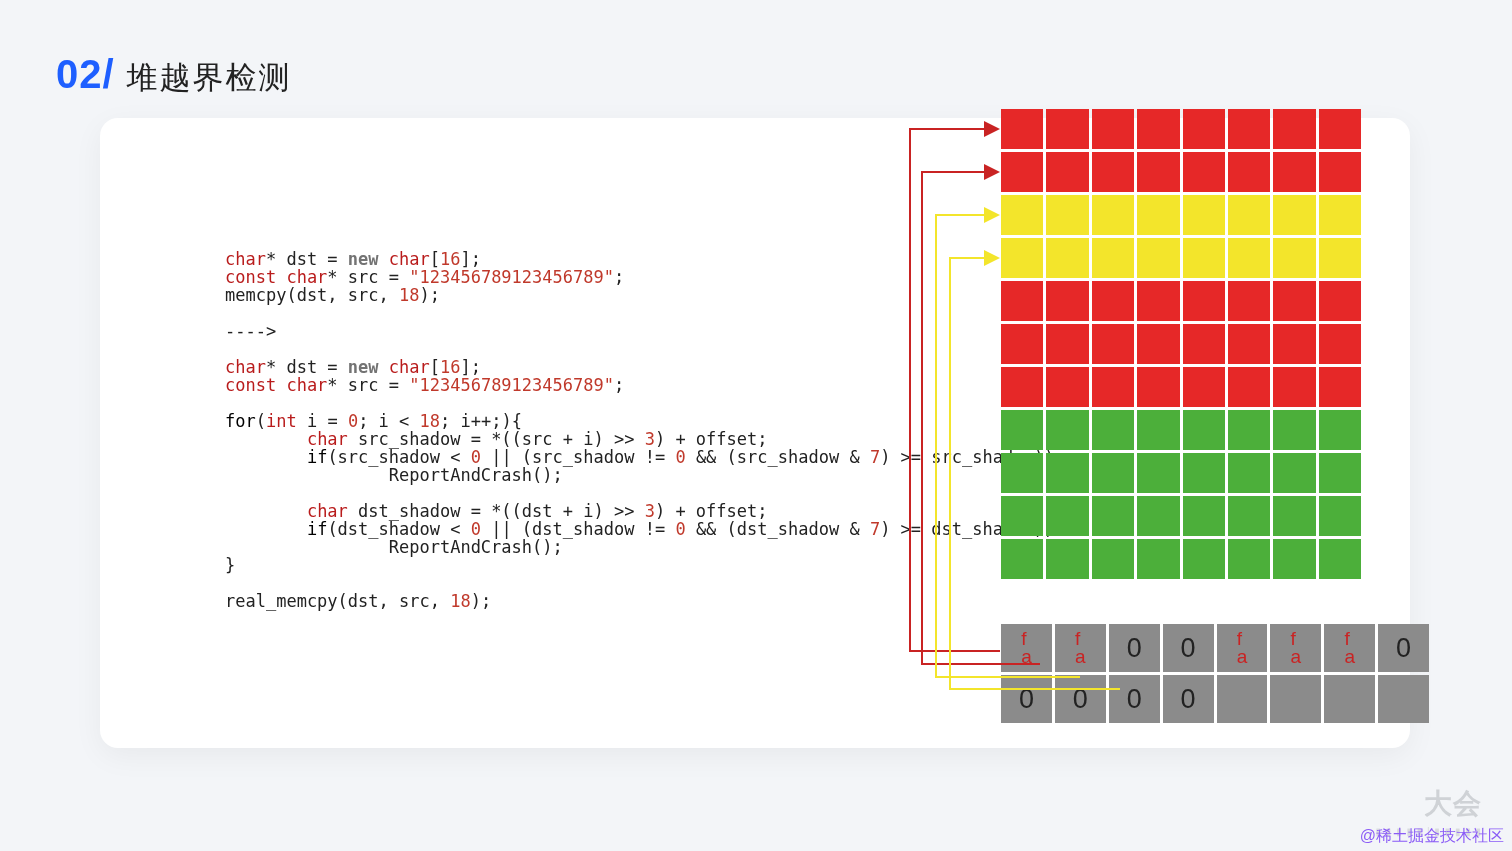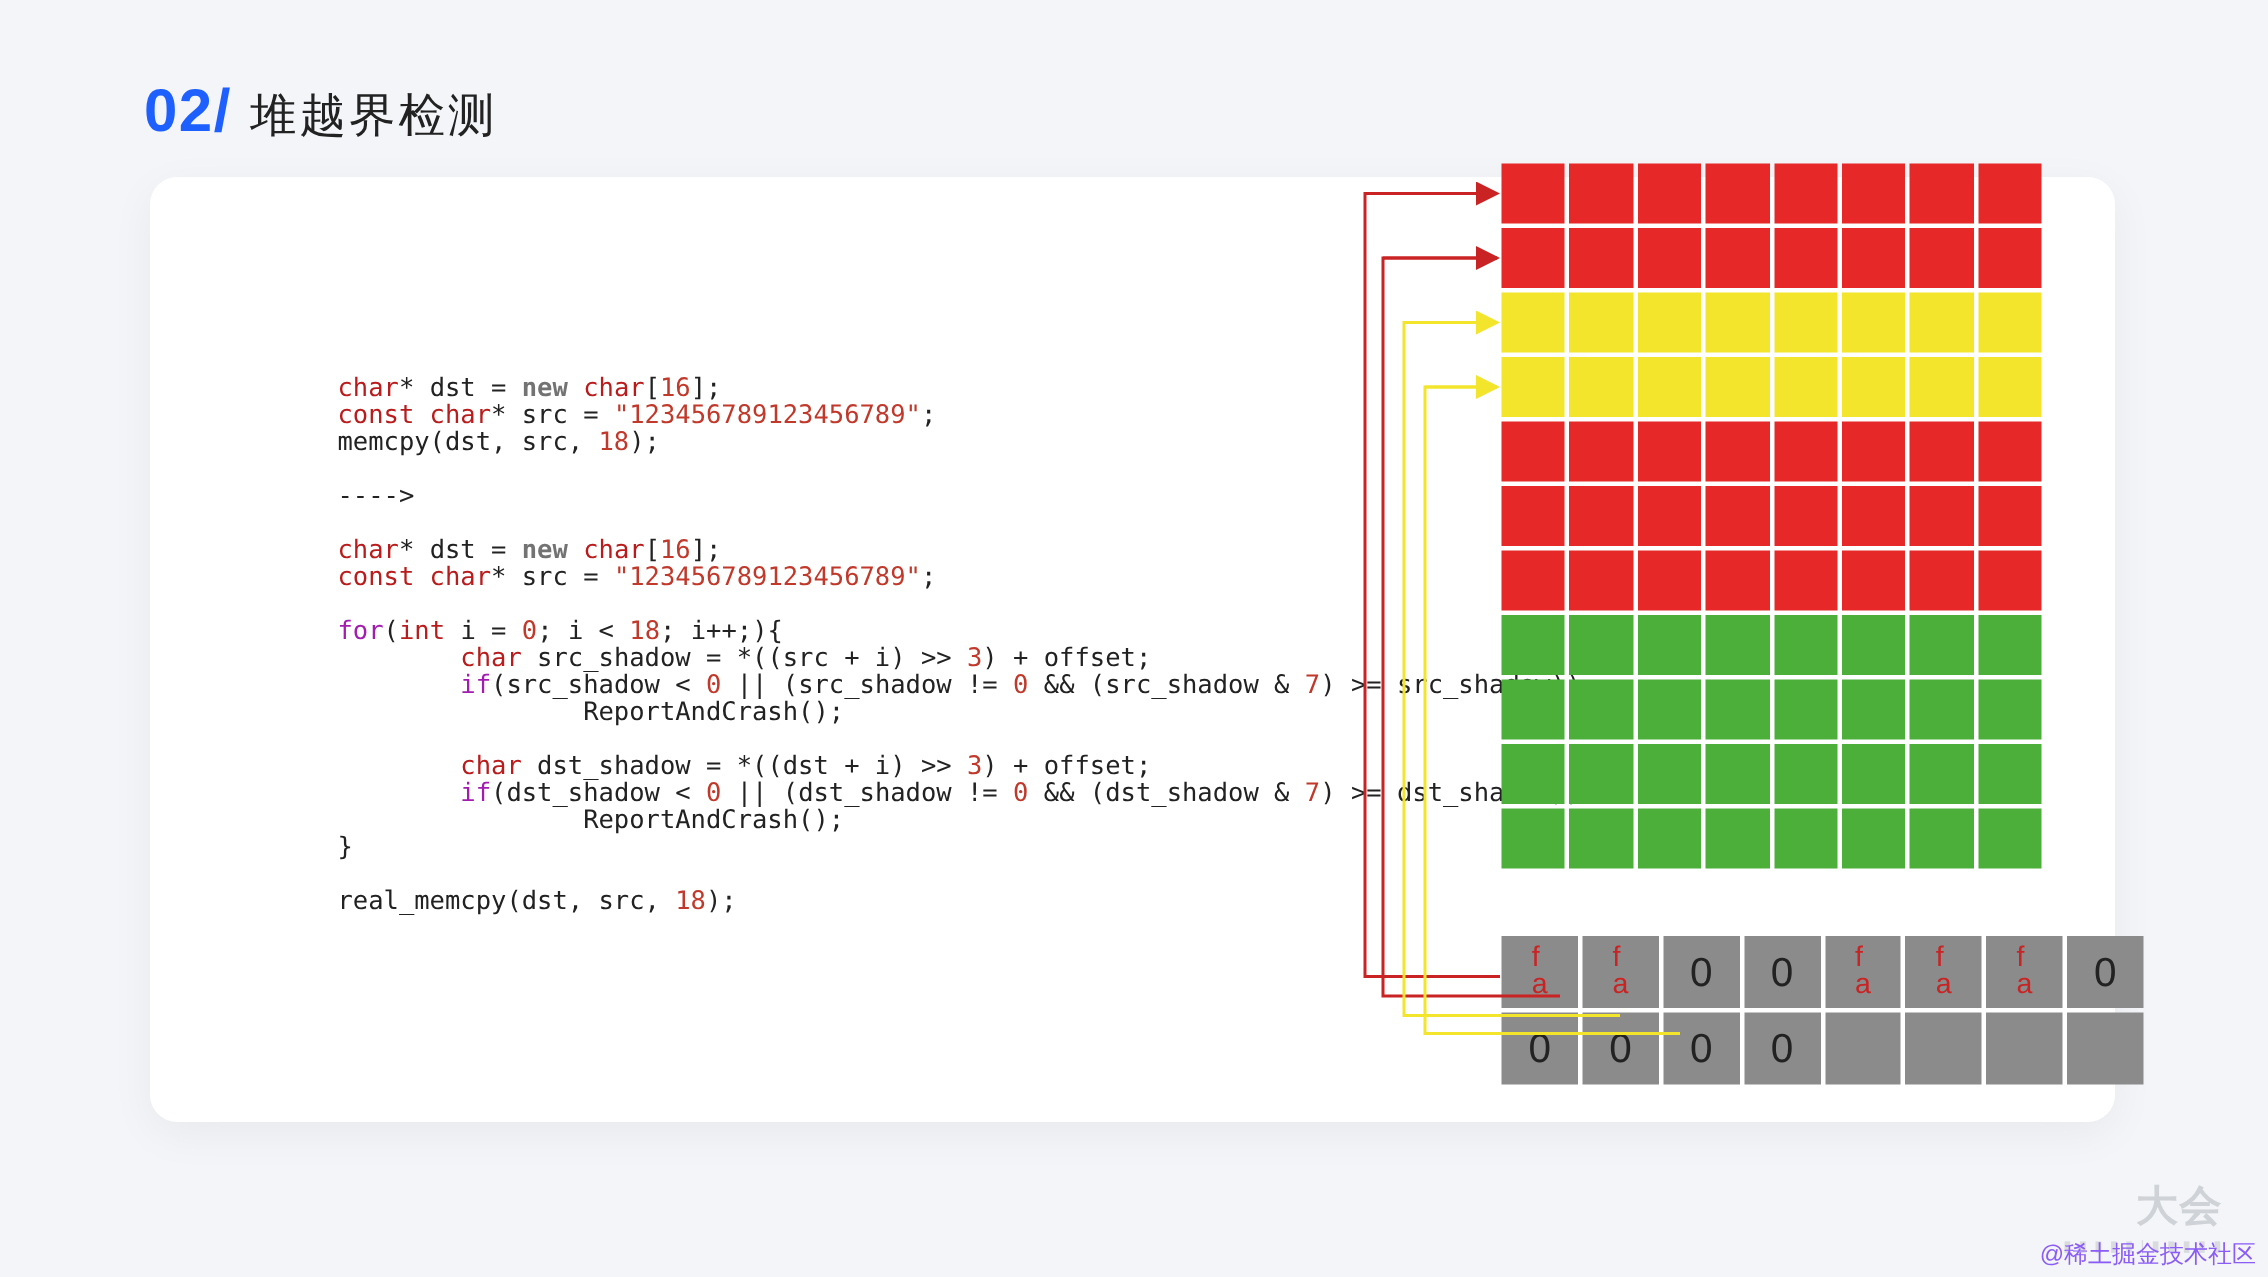--- a/index.html
+++ b/index.html
@@ -17,21 +17,20 @@
     left: 56px;
     display: flex;
     align-items: baseline;
     gap: 12px;
   }
   .slide-number {
     color: #1e5fff;
     font-size: 40px;
     font-weight: 700;
     letter-spacing: 1px;
-    margin-left: 40px;
   }
   .slide-title {
     color: #222;
     font-size: 31px;
     font-weight: 400;
     letter-spacing: 2px;
   }
   .panel {
     position: absolute;
     top: 118px;
@@ -46,21 +45,21 @@
     position: absolute;
     top: 250px;
     left: 225px;
     font-family: "Consolas", "Menlo", monospace;
     font-size: 17px;
     line-height: 18px;
     white-space: pre;
     color: #222;
   }
   .tok-type { color: #b91c1c; }
-  .tok-kw { color: #a21caf; }
+  .tok-kw { color: #000000; }
   .tok-new { color: #737373; font-weight: bold; }
   .tok-num { color: #c0392b; }
   .tok-str { color: #c0392b; }
   .arrow { color: #222; }
 
   .grid-wrap {
     position: absolute;
     top: 109px;
     left: 1001px;
     width: 320px;

